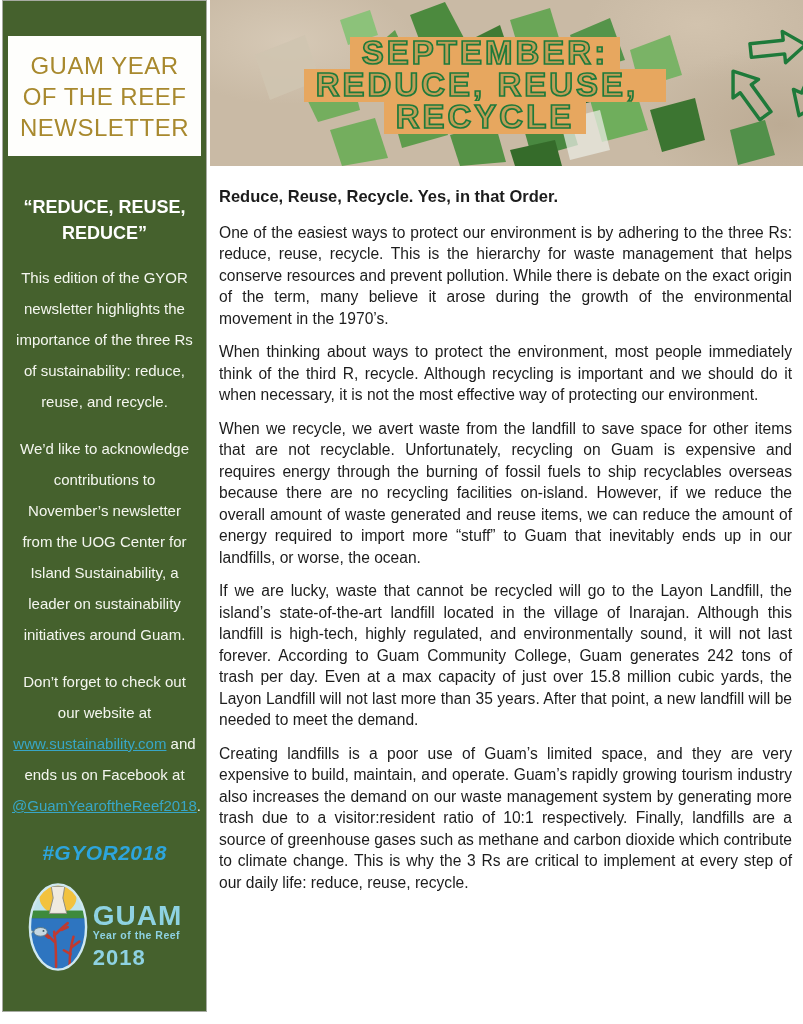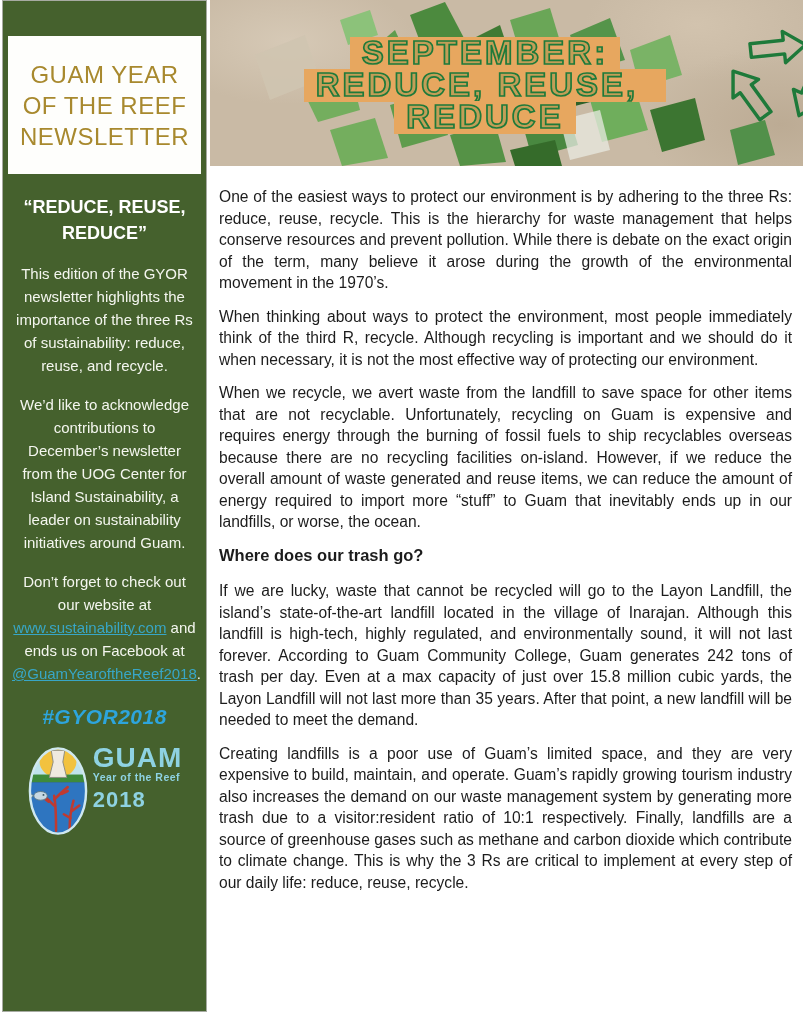--- a/index.html
+++ b/index.html
@@ -2,30 +2,30 @@
 <html><head>
 <meta charset="utf-8">
 <style>
   html,body{margin:0;padding:0;background:#ffffff;}
   .page{position:relative;width:803px;height:1024px;background:#ffffff;overflow:hidden;
         font-family:"Liberation Sans",sans-serif;}
 
   
   .sidebar{position:absolute;left:2px;top:0;width:205px;height:1012px;
            background:#45612d;border:1px solid #a7aba2;box-sizing:border-box;}
-  .masthead{position:absolute;left:5px;right:5px;top:35px;height:138px;background:#fefefc;
+  .masthead{position:absolute;left:5px;right:5px;top:35px;height:120px;background:#fefefc;
             display:flex;align-items:center;justify-content:center;text-align:center;}
   .masthead-title{color:#a8892e;font-size:24px;line-height:31px;font-weight:400;
                   width:178px;letter-spacing:.5px;}
   .side-content{position:absolute;left:9px;right:9px;top:169px;text-align:center;color:#f4f6ef;}
   .side-heading{font-weight:bold;font-size:18px;line-height:26px;margin:24px 0 0 0;color:#ffffff;}
-  .side-p{font-size:15px;line-height:23px;margin:16px 0 0 0;}
+  .side-p{font-size:15px;line-height:31px;margin:16px 0 0 0;}
   .cyan-link{color:#38a6c6;text-decoration:underline;cursor:pointer;}
   .hashtag{color:#2da5dd;font-weight:bold;font-size:21px;margin:20px 0 0 0;letter-spacing:.5px;font-style:italic;}
-  .logo-row{margin-top:16px;display:flex;justify-content:center;align-items:flex-start;gap:4px;}
+  .logo-row{margin-top:16px;display:flex;justify-content:center;align-items:flex-end;gap:4px;}
   .logo-text{text-align:left;color:#8ed2e2;}
   .logo-guam{font-weight:bold;font-size:28px;line-height:26px;letter-spacing:1px;}
   .logo-sub{font-weight:bold;font-size:10.5px;line-height:13px;letter-spacing:.5px;}
   .logo-year{font-weight:bold;font-size:22px;line-height:31px;letter-spacing:1px;}
 
   
   .banner{position:absolute;left:210px;top:0;width:649px;height:166px;overflow:hidden;
           background:
             radial-gradient(180px 90px at 12% 25%, #d6c9b6 0%, rgba(214,201,182,0) 70%),
             radial-gradient(200px 110px at 88% 75%, #bcab94 0%, rgba(188,171,148,0) 70%),
@@ -54,21 +54,21 @@
   <aside class="sidebar">
     <div class="masthead">
       <div class="masthead-title">GUAM YEAR OF THE REEF NEWSLETTER</div>
     </div>
 
     <div class="side-content">
       <div class="side-heading">“REDUCE, REUSE, REDUCE”</div>
 
       <p class="side-p">This edition of the GYOR newsletter highlights the importance of the three Rs of sustainability: reduce, reuse, and recycle.</p>
 
-      <p class="side-p">We’d like to acknowledge contributions to December’s newsletter from the UOG Center for Island Sustainability, a leader on sustainability initiatives around Guam.</p>
+      <p class="side-p">We’d like to acknowledge contributions to November’s newsletter from the UOG Center for Island Sustainability, a leader on sustainability initiatives around Guam.</p>
 
 
       <p class="side-p"><span>Don’t forget to check out our website at </span><a class="cyan-link">www.sustainability.com</a><span> and ends us on Facebook at </span><a class="cyan-link">@GuamYearoftheReef2018</a><span>.</span></p>
 
       <div class="hashtag">#GYOR2018</div>
 
       <div class="logo-row">
         <svg width="62" height="92" viewBox="0 0 64 94">
           <defs>
               <clipPath id="eggClip">
@@ -130,37 +130,37 @@
       <polygon points="120,130 165,118 178,158 132,166" fill="#74ae5e"></polygon>
       <polygon points="240,135 285,123 296,162 250,166" fill="#559246"></polygon>
       <polygon points="350,120 390,110 400,150 360,160" fill="#e8e9e2" opacity="0.75"></polygon>
       <polygon points="300,150 345,140 352,166 305,166" fill="#356b2a"></polygon>
       <polygon points="520,130 555,120 565,155 528,165" fill="#52904a"></polygon>
     </svg>
 
     <div class="banner-title">
       <span class="banner-line">SEPTEMBER:</span><br>
       <span class="banner-line l2">REDUCE, REUSE,</span><br>
-      <span class="banner-line">REDUCE</span>
+      <span class="banner-line">RECYCLE</span>
     </div>
 
     <svg class="recycle" width="118" height="118" viewBox="0 0 120 120">
       <defs>
         <path id="rcArrow" d="M-26,-7 L8,-7 L8,-16 L30,0 L8,16 L8,7 L-26,7 Z"></path>
       </defs>
       <g fill="none" stroke="#1e7a3a" stroke-width="3.5" stroke-linejoin="round">
         <use href="#rcArrow" transform="translate(60,22)"></use>
         <use href="#rcArrow" transform="translate(91,67) rotate(120)"></use>
         <use href="#rcArrow" transform="translate(29,67) rotate(240)"></use>
       </g>
     </svg>
   </header>
 
   <main class="article">
+    <h2>Reduce, Reuse, Recycle. Yes, in that Order.</h2>
     <p>One of the easiest ways to protect our environment is by adhering to the three Rs: reduce, reuse, recycle. This is the hierarchy for waste management that helps conserve resources and prevent pollution. While there is debate on the exact origin of the term, many believe it arose during the growth of the environmental movement in the 1970’s.</p>
     <p>When thinking about ways to protect the environment, most people immediately think of the third R, recycle. Although recycling is important and we should do it when necessary, it is not the most effective way of protecting our environment.</p>
     <p>When we recycle, we avert waste from the landfill to save space for other items that are not recyclable. Unfortunately, recycling on Guam is expensive and requires energy through the burning of fossil fuels to ship recyclables overseas because there are no recycling facilities on-island. However, if we reduce the overall amount of waste generated and reuse items, we can reduce the amount of energy required to import more “stuff” to Guam that inevitably ends up in our landfills, or worse, the ocean.</p>
-    <h3>Where does our trash go?</h3>
     <p>If we are lucky, waste that cannot be recycled will go to the Layon Landfill, the island’s state-of-the-art landfill located in the village of Inarajan. Although this landfill is high-tech, highly regulated, and environmentally sound, it will not last forever. According to Guam Community College, Guam generates 242 tons of trash per day. Even at a max capacity of just over 15.8 million cubic yards, the Layon Landfill will not last more than 35 years. After that point, a new landfill will be needed to meet the demand.</p>
     <p>Creating landfills is a poor use of Guam’s limited space, and they are very expensive to build, maintain, and operate. Guam’s rapidly growing tourism industry also increases the demand on our waste management system by generating more trash due to a visitor:resident ratio of 10:1 respectively. Finally, landfills are a source of greenhouse gases such as methane and carbon dioxide which contribute to climate change. This is why the 3 Rs are critical to implement at every step of our daily life: reduce, reuse, recycle.</p>
   </main>
 
 </div>
 
 </body></html>

